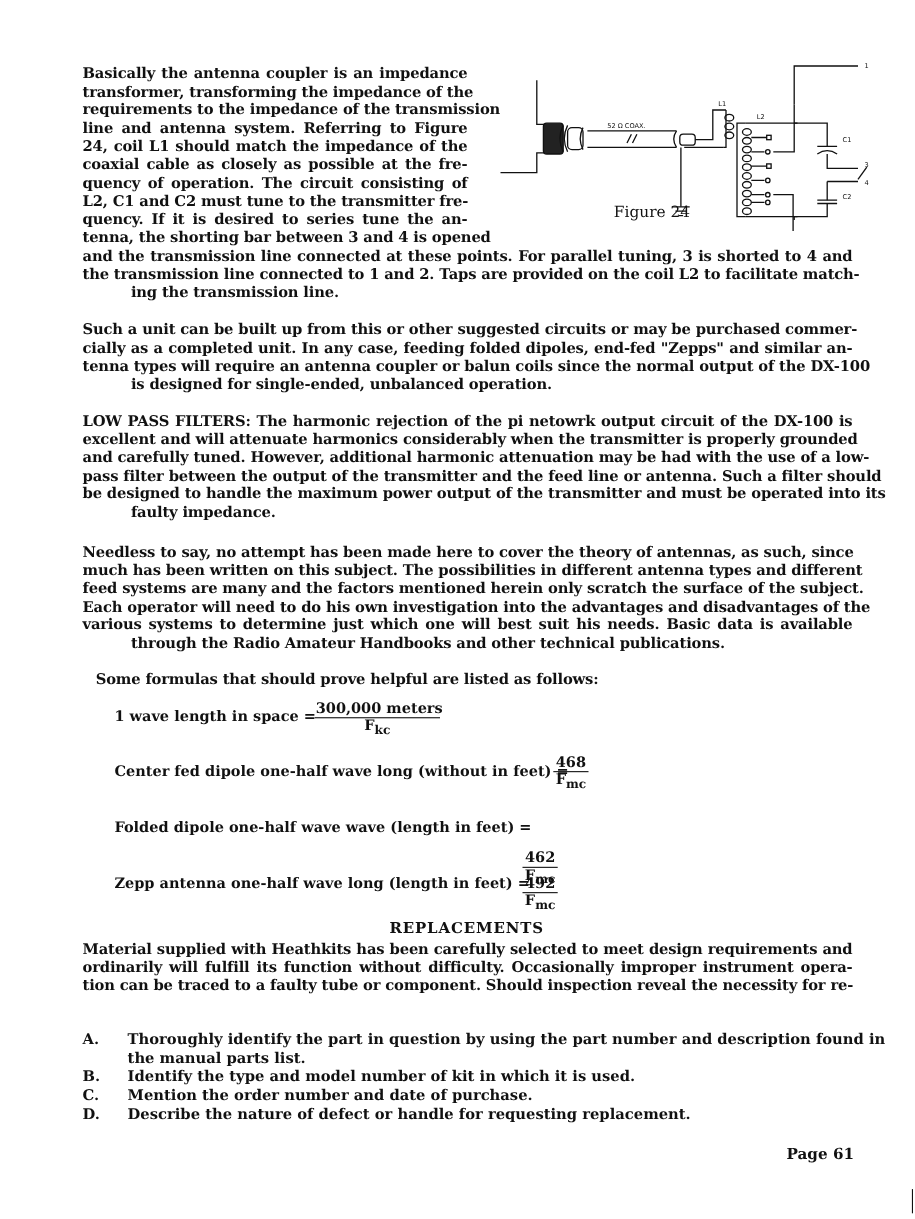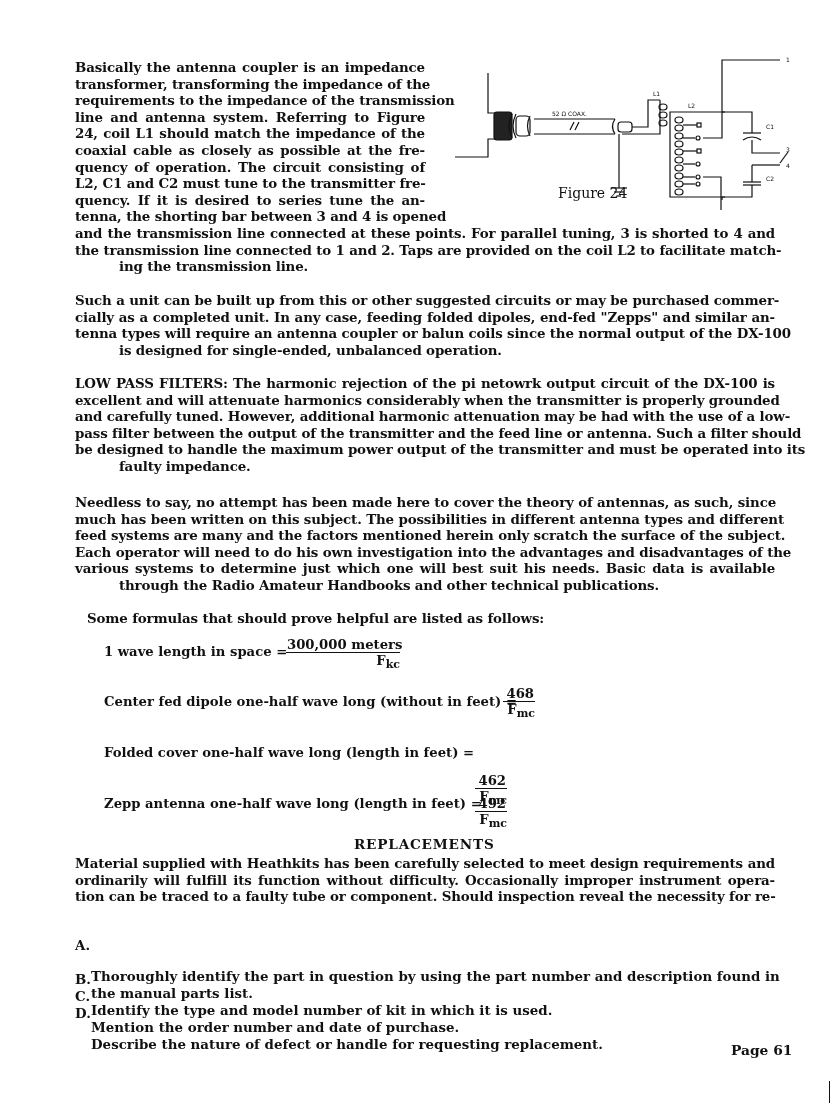--- a/index.html
+++ b/index.html
@@ -16,32 +16,32 @@
   .line { display: block; text-align: justify; text-align-last: justify; }
   .line.last { text-align-last: left; margin-left: 44px; }
   .figure {
     position: absolute; left: 450px; top: 40px; width: 382px; height: 170px;
   }
   .fig-caption {
     position: absolute; left: 558px; top: 185px; font-size: 14px;
     font-family: "DejaVu Serif", serif; font-weight: normal;
   }
   .formula { position: absolute; font-size: 13.2px; font-weight: bold; white-space: nowrap; }
-  .frac { display: inline-block; position: absolute; text-align: right; }
+  .frac { display: inline-block; position: absolute; text-align: center; }
   .num { display: block; border-bottom: 1.4px solid #111; padding: 0 1px; }
   .den { display: block; }
   .sub { font-size: 11px; position: relative; top: 3px; }
   .heading {
     position: absolute; left: 354px; top: 836px; font-size: 13.6px; font-weight: bold;
     letter-spacing: 0.8px;
   }
   .list-item { position: absolute; left: 75px; font-size: 13.4px; font-weight: bold; line-height: 16.6px; }
   .list-item .letter { position: absolute; left: 0; top: 0; }
-  .list-item .body { position: absolute; left: 16px; top: 0; white-space: nowrap; margin-top: 31px; }
-  .page-number { position: absolute; left: 715px; top: 1042px; font-size: 13.8px; font-weight: bold; margin-left: 16px; }
+  .list-item .body { position: absolute; left: 41px; top: 0; white-space: nowrap; }
+  .page-number { position: absolute; left: 715px; top: 1042px; font-size: 13.8px; font-weight: bold; }
   .edge-mark { position: absolute; left: 829px; top: 1081px; width: 1px; height: 22px; background: #111; }
 </style>
 </head>
 <body>
 
 <div class="page">
 
   <div class="txt" style="left:75px; top:59px; width:350px;">
     <span class="line">Basically the antenna coupler is an impedance</span>
     <span class="line">transformer, transforming the impedance of the</span>
@@ -191,21 +191,21 @@
 
   <div class="formula" style="left:104px; top:694px;">
     <span>Center fed dipole one-half wave long (without in feet) =</span>
   </div>
   <div class="formula frac" style="left:503px; top:686px; width:32px;">
     <span class="num">468</span>
     <span class="den"><span>F</span><span class="sub">mc</span></span>
   </div>
 
   <div class="formula" style="left:104px; top:745px;">
-    <span>Folded cover one-half wave long (length in feet) =</span>
+    <span>Folded dipole one-half wave wave (length in feet) =</span>
   </div>
   <div class="formula frac" style="left:475px; top:745px; width:32px;margin-top:28px;">
     <span class="num">462</span>
     <span class="den"><span>F</span><span class="sub">mc</span></span>
   </div>
 
   <div class="formula" style="left:104px; top:796px;">
     <span>Zepp antenna one-half wave long (length in feet) =</span>
   </div>
   <div class="formula frac" style="left:475px; top:796px; width:32px;">

